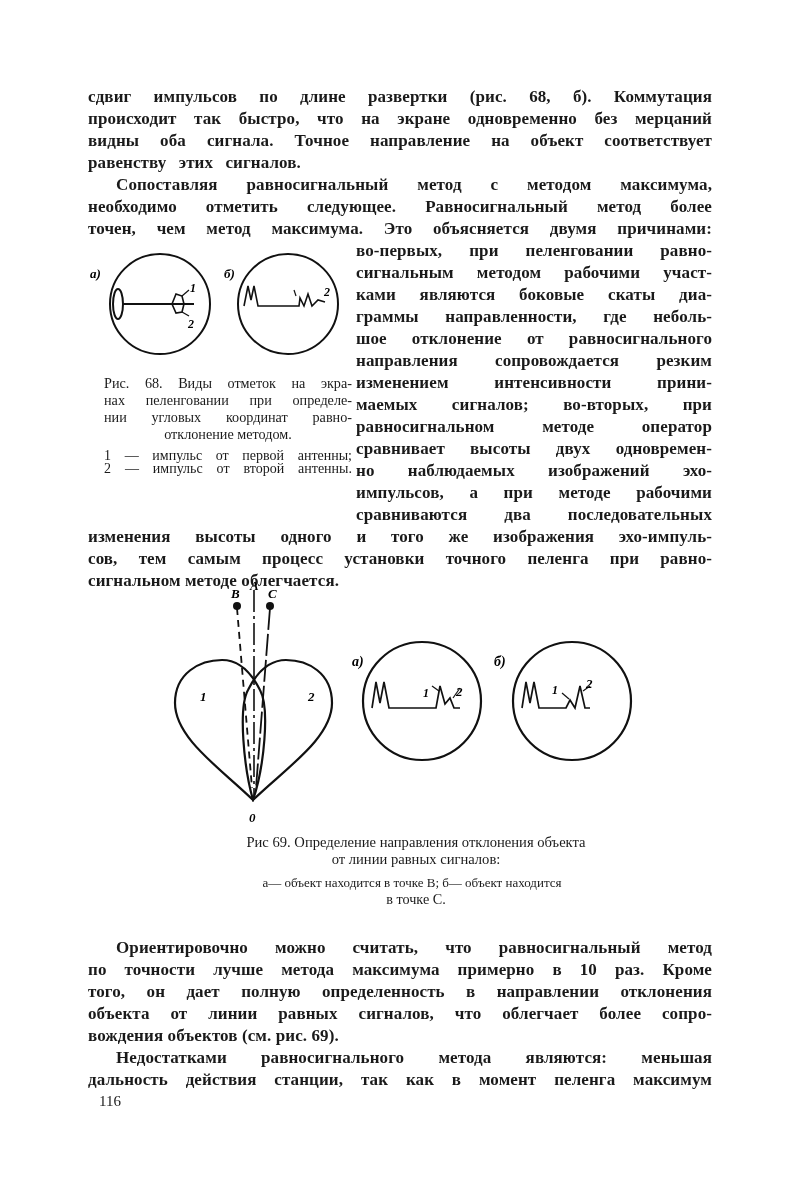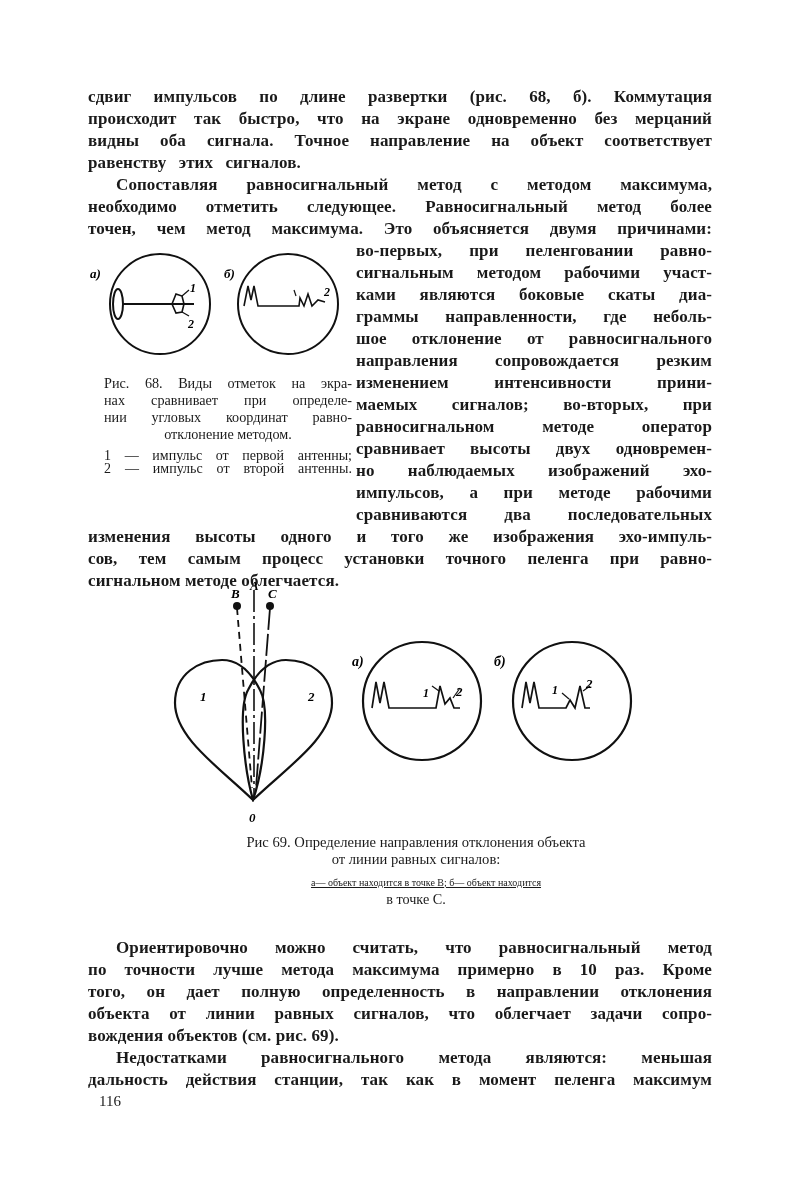--- a/index.html
+++ b/index.html
@@ -66,21 +66,21 @@
       <circle cx="200" cy="64" r="50"></circle>
       <path d="M156 66 L160 46 L163 60 L166 46 L170 66 L211 66 L212 58 L216 66 L220 54 L224 66 L230 60 L237 62" stroke-width="1.6"></path>
       <line x1="206" y1="50" x2="208" y2="56" stroke-width="1.2"></line>
     </g>
     <text x="136" y="38" font-size="13">б)</text>
     <text x="236" y="56" font-size="12">2</text>
   </svg>
 </div>
 
 <div class="cap j" style="left:88px;top:375px;width:248px;">Рис. 68. Виды отметок на экра-</div>
-<div class="cap j" style="left:88px;top:392px;width:248px;">нах сравнивает при определе-</div>
+<div class="cap j" style="left:88px;top:392px;width:248px;">нах пеленговании при определе-</div>
 <div class="cap j" style="left:88px;top:409px;width:248px;">нии угловых координат равно-</div>
 <div class="cap c" style="left:88px;top:426px;width:248px;">отклонение методом.</div>
 <div class="cap j small" style="left:88px;top:449px;width:248px;">1 — импульс от первой антенны;</div>
 <div class="cap j small" style="left:88px;top:462px;width:248px;">2 — импульс от второй антенны.</div>
 
 <div class="fig" style="left:160px;top:578px;width:490px;height:250px;">
   <svg width="490" height="250" viewBox="0 0 490 250">
     <g fill="none" stroke="#111" stroke-width="2.2">
 
       <path d="M93 222 C60 190 15 160 15 125 C15 95 40 82 62 82 C80 82 92 96 100 112 C110 130 104 190 93 222 Z"></path>
@@ -116,25 +116,25 @@
       <line x1="430" y1="108" x2="423" y2="113" stroke-width="1.2"></line>
     </g>
     <text x="334" y="88" font-size="14">б)</text>
     <text x="392" y="116" font-size="12">1</text>
     <text x="426" y="110" font-size="13">2</text>
   </svg>
 </div>
 
 <div class="cap c" style="left:150px;top:834px;width:500px;font-size:14.6px;">Рис 69. Определение направления отклонения объекта</div>
 <div class="cap c" style="left:150px;top:851px;width:500px;font-size:14.6px;">от линии равных сигналов:</div>
-<div class="cap c" style="left:160px;top:874px;width:500px;font-size:10px;text-decoration:underline;">а— объект находится в точке B; б— объект находится</div>
+<div class="cap c" style="left:146px;top:874px;width:500px;font-size:13px;">а— объект находится в точке B; б— объект находится</div>
 <div class="cap c" style="left:150px;top:891px;width:500px;font-size:14.2px;">в точке C.</div>
 
 <div class="line indent" style="top:937px">Ориентировочно можно считать, что равносигнальный метод</div>
 <div class="line" style="top:959px">по точности лучше метода максимума примерно в 10 раз. Кроме</div>
 <div class="line" style="top:981px">того, он дает полную определенность в направлении отклонения</div>
-<div class="line" style="top:1003px">объекта от линии равных сигналов, что облегчает задачи сопро-</div>
+<div class="line" style="top:1003px">объекта от линии равных сигналов, что облегчает более сопро-</div>
 <div class="line last" style="top:1025px">вождения объектов (см. рис. 69).</div>
 
 <div class="line indent" style="top:1047px">Недостатками равносигнального метода являются: меньшая</div>
 <div class="line" style="top:1069px">дальность действия станции, так как в момент пеленга максимум</div>
 
 <div class="pagenum">116</div>
 
 </body></html>

